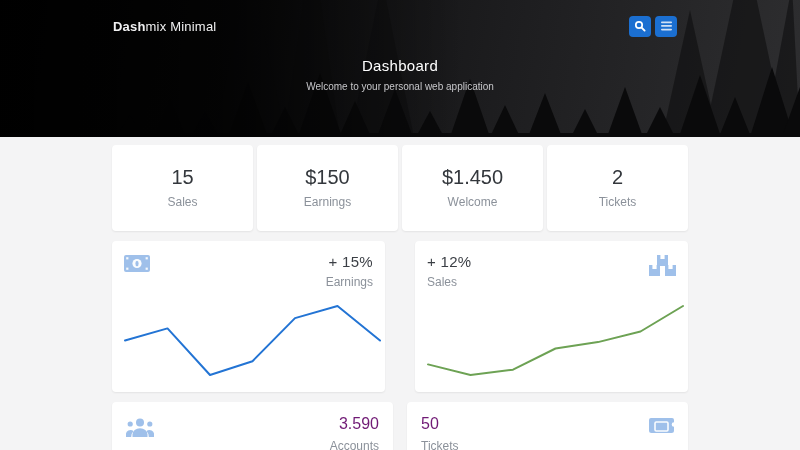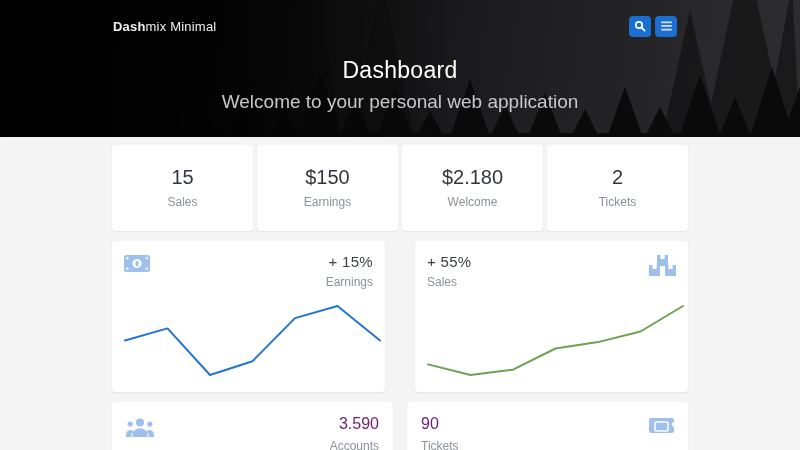--- a/index.html
+++ b/index.html
@@ -27,22 +27,22 @@
   }
   .brand { font-size:13px; color:#f0f0f1; letter-spacing:.2px; }
   .brand b { font-weight:700; }
   .nav-buttons { display:flex; gap:4px; }
   .nav-btn {
     width:22px; height:21px; border:none; border-radius:4px;
     background:#1b6fd1; display:flex; align-items:center; justify-content:center;
     padding:0; cursor:pointer;
   }
   .hero-text { position:absolute; top:57px; left:0; width:100%; text-align:center; }
-  .hero-title { margin:0; font-size:23px; font-weight:400; color:#ffffff; letter-spacing:.3px; }
-  .hero-subtitle { margin:7px 0 0; font-size:19px; color:#c7c7ca; font-weight:300; }
+  .hero-title { margin:0; font-size:15px; font-weight:400; color:#ffffff; letter-spacing:.3px; }
+  .hero-subtitle { margin:7px 0 0; font-size:10px; color:#c7c7ca; font-weight:300; }
 
   
   .content { width:576px; margin:8px auto 0; }
   .card {
     background:#ffffff; border-radius:4px;
     box-shadow:0 1px 2px rgba(0,0,0,.07);
   }
   .stats-row { display:grid; grid-template-columns:repeat(4,1fr); gap:4px; }
   .stat-card {
     height:86px; display:flex; flex-direction:column;
@@ -144,21 +144,21 @@
   <div class="stats-row">
     <div class="card stat-card">
       <div class="stat-value">15</div>
       <div class="stat-label">Sales</div>
     </div>
     <div class="card stat-card">
       <div class="stat-value">$150</div>
       <div class="stat-label">Earnings</div>
     </div>
     <div class="card stat-card">
-      <div class="stat-value">$2.180</div>
+      <div class="stat-value">$1.450</div>
       <div class="stat-label">Welcome</div>
     </div>
     <div class="card stat-card">
       <div class="stat-value">2</div>
       <div class="stat-label">Tickets</div>
     </div>
   </div>
 
   <div class="charts-row">
 
@@ -181,21 +181,21 @@
         </div>
       </div>
       <svg class="chart-svg" viewBox="0 0 281 96">
           <polyline points="13.0,44.5 55.5,32.4 98.0,79.0 140.5,65.2 183.0,22.1 225.5,10.0 268.0,44.5" fill="none" stroke="#2374d4" stroke-width="2" stroke-linejoin="round" stroke-linecap="round"></polyline>
         </svg>
     </div>
 
     <div class="card chart-card">
       <div class="chart-head">
         <div class="delta-block left">
-          <div class="delta-value">+ 55%</div>
+          <div class="delta-value">+ 12%</div>
           <div class="delta-label">Sales</div>
         </div>
         <span class="icon-blue" style="display:flex;margin-top:2px">
           <svg width="27" height="21" viewBox="0 0 27 21">
             <g fill="#9fc0ea">
               <rect x="8" y="4" width="11" height="7"></rect>
               <rect x="8" y="0" width="3.4" height="4"></rect>
               <rect x="15.6" y="0" width="3.4" height="4"></rect>
               <rect x="0" y="14" width="11" height="7"></rect>
               <rect x="0" y="10" width="3.4" height="4"></rect>
@@ -229,21 +229,21 @@
         </svg>
       </span>
       <div class="summary-text right">
         <div class="summary-value">3.590</div>
         <div class="summary-label">Accounts</div>
       </div>
     </div>
 
     <div class="card summary-card">
       <div class="summary-text left">
-        <div class="summary-value">90</div>
+        <div class="summary-value">50</div>
         <div class="summary-label">Tickets</div>
       </div>
       <span class="icon-blue" style="display:flex;margin-top:3px">
         <svg width="25" height="17" viewBox="0 0 25 17">
           <path d="M0 2 a2 2 0 0 1 2 -2 h21 a2 2 0 0 1 2 2 v2.2 a2.3 2.3 0 0 0 0 4.6 v0 a2.3 2.3 0 0 0 0 0 v3.7 a2.5 2.5 0 0 1 -2.5 2.5 h-20 a2.5 2.5 0 0 1 -2.5 -2.5 z" fill="#9fc0ea"></path>
           <rect x="6" y="4" width="13" height="9" rx="1.2" fill="none" stroke="#ffffff" stroke-width="1.6" opacity="0.95"></rect>
         </svg>
       </span>
     </div>
   </div>

